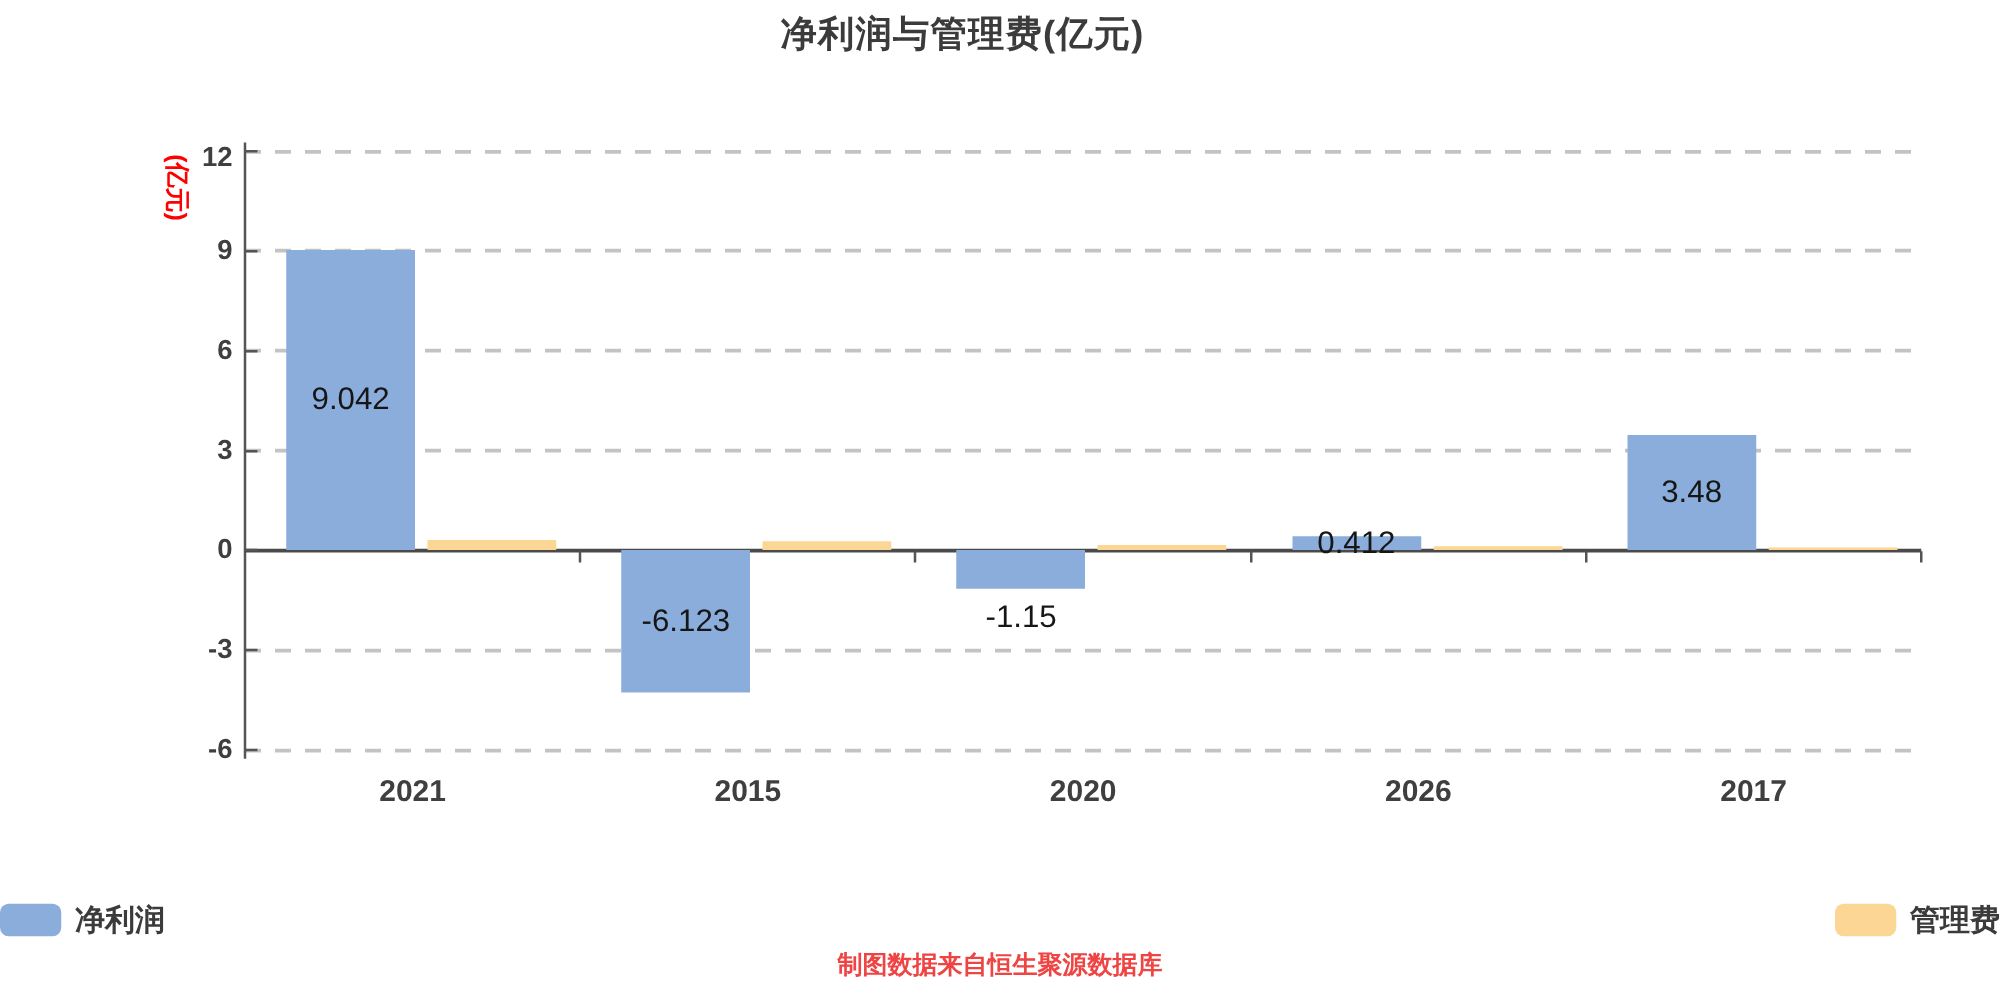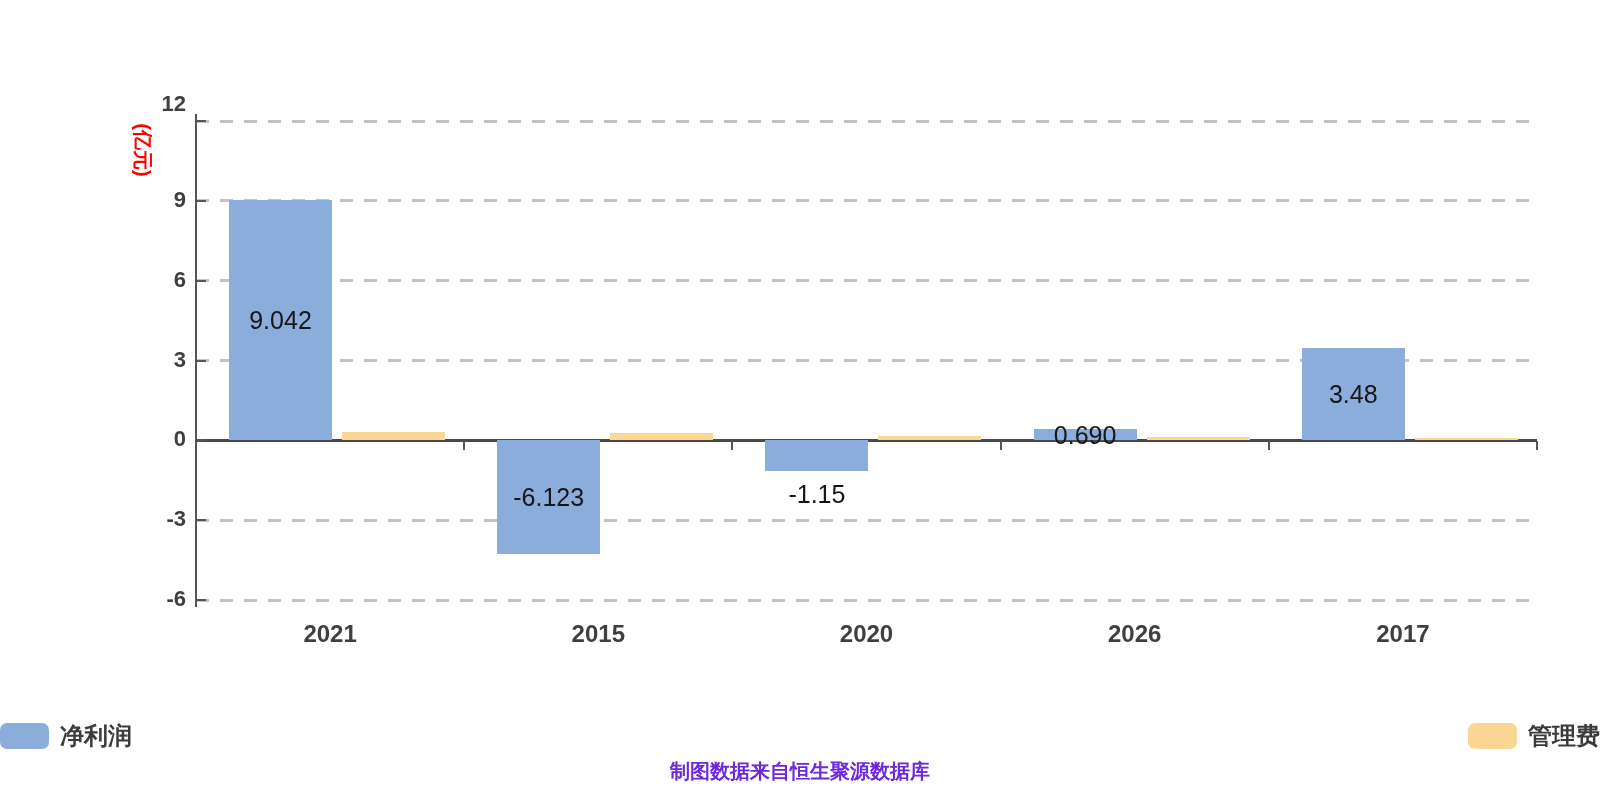--- a/index.html
+++ b/index.html
@@ -93,40 +93,41 @@
   .legend-swatch { width: 49px; height: 26px; border-radius: 7px; }
   .legend-label { font-size: 24px; font-weight: 600; color: #3b3b3b; }
   .footer-note {
     position: absolute;
     top: 758px;
     left: 0;
     width: 100%;
     text-align: center;
     font-size: 20px;
     font-weight: bold;
-    color: #6d28d9;
+    color: #ef4444;
   }
 </style>
 </head>
 <body>
 
 <div class="canvas">
+  <div class="chart-title">净利润与管理费(亿元)</div>
   <div class="y-axis-name">(亿元)</div>
 
   <div class="plot" id="plot">
       <div class="gridline" style="top: 119.5px;"></div>
       <div class="gridline" style="top: 199.333px;"></div>
       <div class="gridline" style="top: 279.167px;"></div>
       <div class="gridline" style="top: 359px;"></div>
       <div class="gridline" style="top: 518.667px;"></div>
       <div class="gridline" style="top: 598.5px;"></div>
       <div class="axis-line-y"></div>
       <div class="axis-line-x" style="top: 438.833px;"></div>
       <div class="tick-y" style="top: 120px;"></div>
-      <div class="y-tick-label" style="top: 105px;">12</div>
+      <div class="y-tick-label" style="top: 126px;">12</div>
       <div class="tick-y" style="top: 199.833px;"></div>
       <div class="y-tick-label" style="top: 200.833px;">9</div>
       <div class="tick-y" style="top: 279.667px;"></div>
       <div class="y-tick-label" style="top: 280.667px;">6</div>
       <div class="tick-y" style="top: 359.5px;"></div>
       <div class="y-tick-label" style="top: 360.5px;">3</div>
       <div class="tick-y" style="top: 439.333px;"></div>
       <div class="y-tick-label" style="top: 440.333px;">0</div>
       <div class="tick-y" style="top: 519.167px;"></div>
       <div class="y-tick-label" style="top: 520.167px;">-3</div>
@@ -142,21 +143,21 @@
       <div class="x-tick-label" style="left: 866.5px;">2020</div>
       <div class="x-tick-label" style="left: 1134.7px;">2026</div>
       <div class="x-tick-label" style="left: 1402.9px;">2017</div>
       <div class="bar" style="left: 229px; top: 199.716px; width: 103px; height: 240.618px; background: rgb(139, 173, 220);"></div>
       <div class="value-label" style="left: 280.5px; top: 320.024px;">9.042</div>
       <div class="bar" style="left: 497.2px; top: 440.333px; width: 103px; height: 113.204px; background: rgb(139, 173, 220);"></div>
       <div class="value-label" style="left: 548.7px; top: 496.935px;">-6.123</div>
       <div class="bar" style="left: 765.4px; top: 440.333px; width: 103px; height: 30.6028px; background: rgb(139, 173, 220);"></div>
       <div class="value-label" style="left: 816.9px; top: 455.635px; margin-top: 38px;">-1.15</div>
       <div class="bar" style="left: 1033.6px; top: 429.37px; width: 103px; height: 10.9638px; background: rgb(139, 173, 220);"></div>
-      <div class="value-label" style="left: 1085.1px; top: 434.851px;">0.690</div>
+      <div class="value-label" style="left: 1085.1px; top: 434.851px;">0.412</div>
       <div class="bar" style="left: 1301.8px; top: 347.727px; width: 103px; height: 92.6067px; background: rgb(139, 173, 220);"></div>
       <div class="value-label" style="left: 1353.3px; top: 394.03px;">3.48</div>
       <div class="bar" style="left: 342px; top: 432.35px; width: 103px; height: 7.98333px; background: rgb(251, 214, 148);"></div>
       <div class="bar" style="left: 610.2px; top: 432.882px; width: 103px; height: 7.45111px; background: rgb(251, 214, 148);"></div>
       <div class="bar" style="left: 878.4px; top: 435.543px; width: 103px; height: 4.79px; background: rgb(251, 214, 148);"></div>
       <div class="bar" style="left: 1146.6px; top: 437.14px; width: 103px; height: 3.19333px; background: rgb(251, 214, 148);"></div>
       <div class="bar" style="left: 1414.8px; top: 437.672px; width: 103px; height: 2.66111px; background: rgb(251, 214, 148);"></div>
     </div>
 
   <div class="legend">

